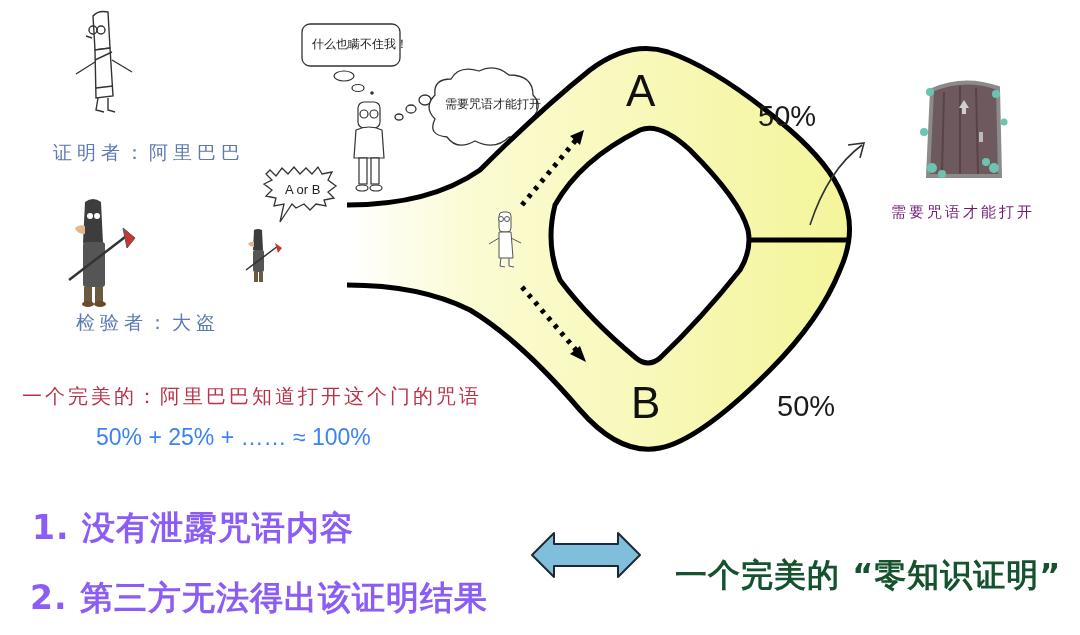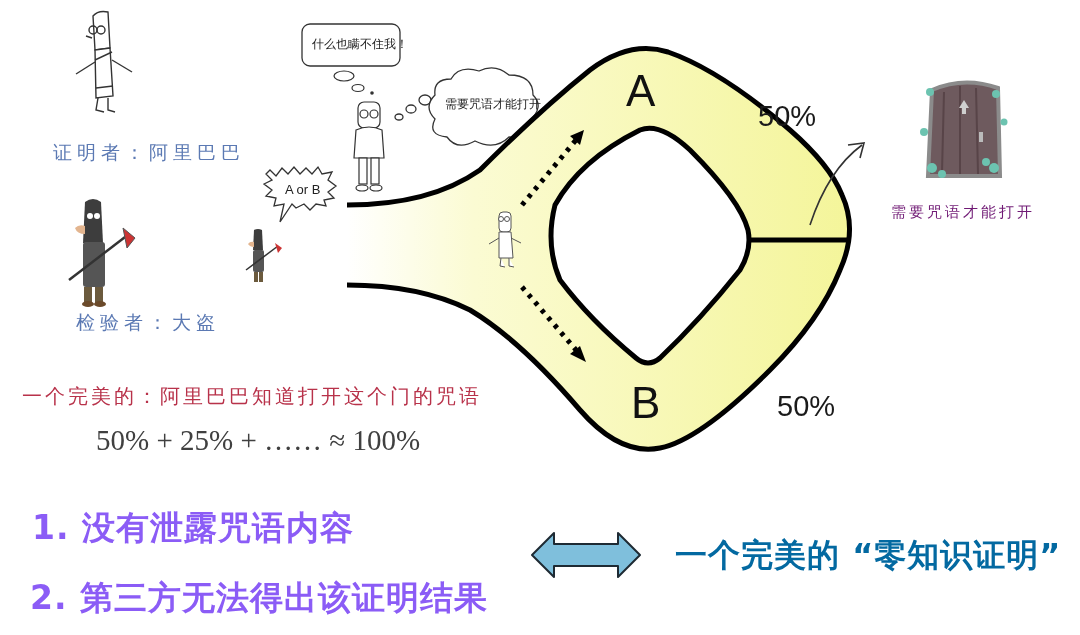--- a/index.html
+++ b/index.html
@@ -2,27 +2,27 @@
 <html><head>
 <meta charset="utf-8">
 <style>
   html, body { margin:0; padding:0; background:#ffffff; }
   body { width:1080px; height:635px; position:relative; overflow:hidden;
          font-family: "DejaVu Sans", sans-serif; }
   .abs { position:absolute; }
   svg.abs { overflow:visible; }
   .label-blue { color:#5b79b3; font-family:"DejaVu Serif", serif; font-size:19px; letter-spacing:5px;margin-left:36px; }
   .label-red { color:#b8324a; font-family:"DejaVu Serif", serif; font-size:20px; letter-spacing:3px; }
-  .formula { color:#404040; font-family:Liberation Serif, serif; font-size:29px; }
+  .formula { color:#3b82f6; font-family:Liberation Sans, sans-serif; font-size:23px; }
   .pct { color:#1a1a1a; font-family:"Liberation Sans", sans-serif; font-size:29px;margin-top:20px; }
   .cave-letter { color:#111; font-family:"Liberation Sans", sans-serif; font-size:44px; }
   .door-caption { color:#701a75; font-family:"DejaVu Serif", serif; font-size:15px; letter-spacing:3px; }
   .bubble-text { font-family:Liberation Serif, serif; font-size:12px; color:#222; }
   .point { color:#8b5cf6; font-family:"DejaVu Sans", sans-serif; font-weight:bold; font-size:33px; letter-spacing:1px; }
-  .zk { color:#0369a1; font-family:"DejaVu Sans", sans-serif; font-weight:bold; font-size:32px; letter-spacing:1px; }
+  .zk { color:#14532d; font-family:"DejaVu Sans", sans-serif; font-weight:bold; font-size:32px; letter-spacing:1px;margin-top:20px; }
 </style>
 </head>
 <body>
 
 <svg class="abs" style="left:68px;top:8px" width="80" height="110" viewBox="0 0 80 110">
   <g fill="none" stroke="#333" stroke-width="1.4">
     <path d="M25 8 Q30 2 40 4 L42 40 L27 42 Z" fill="#fff"></path>
     <circle cx="25" cy="22" r="4"></circle>
       <circle cx="33" cy="22" r="4"></circle>
     <path d="M18 28 L24 30"></path>

